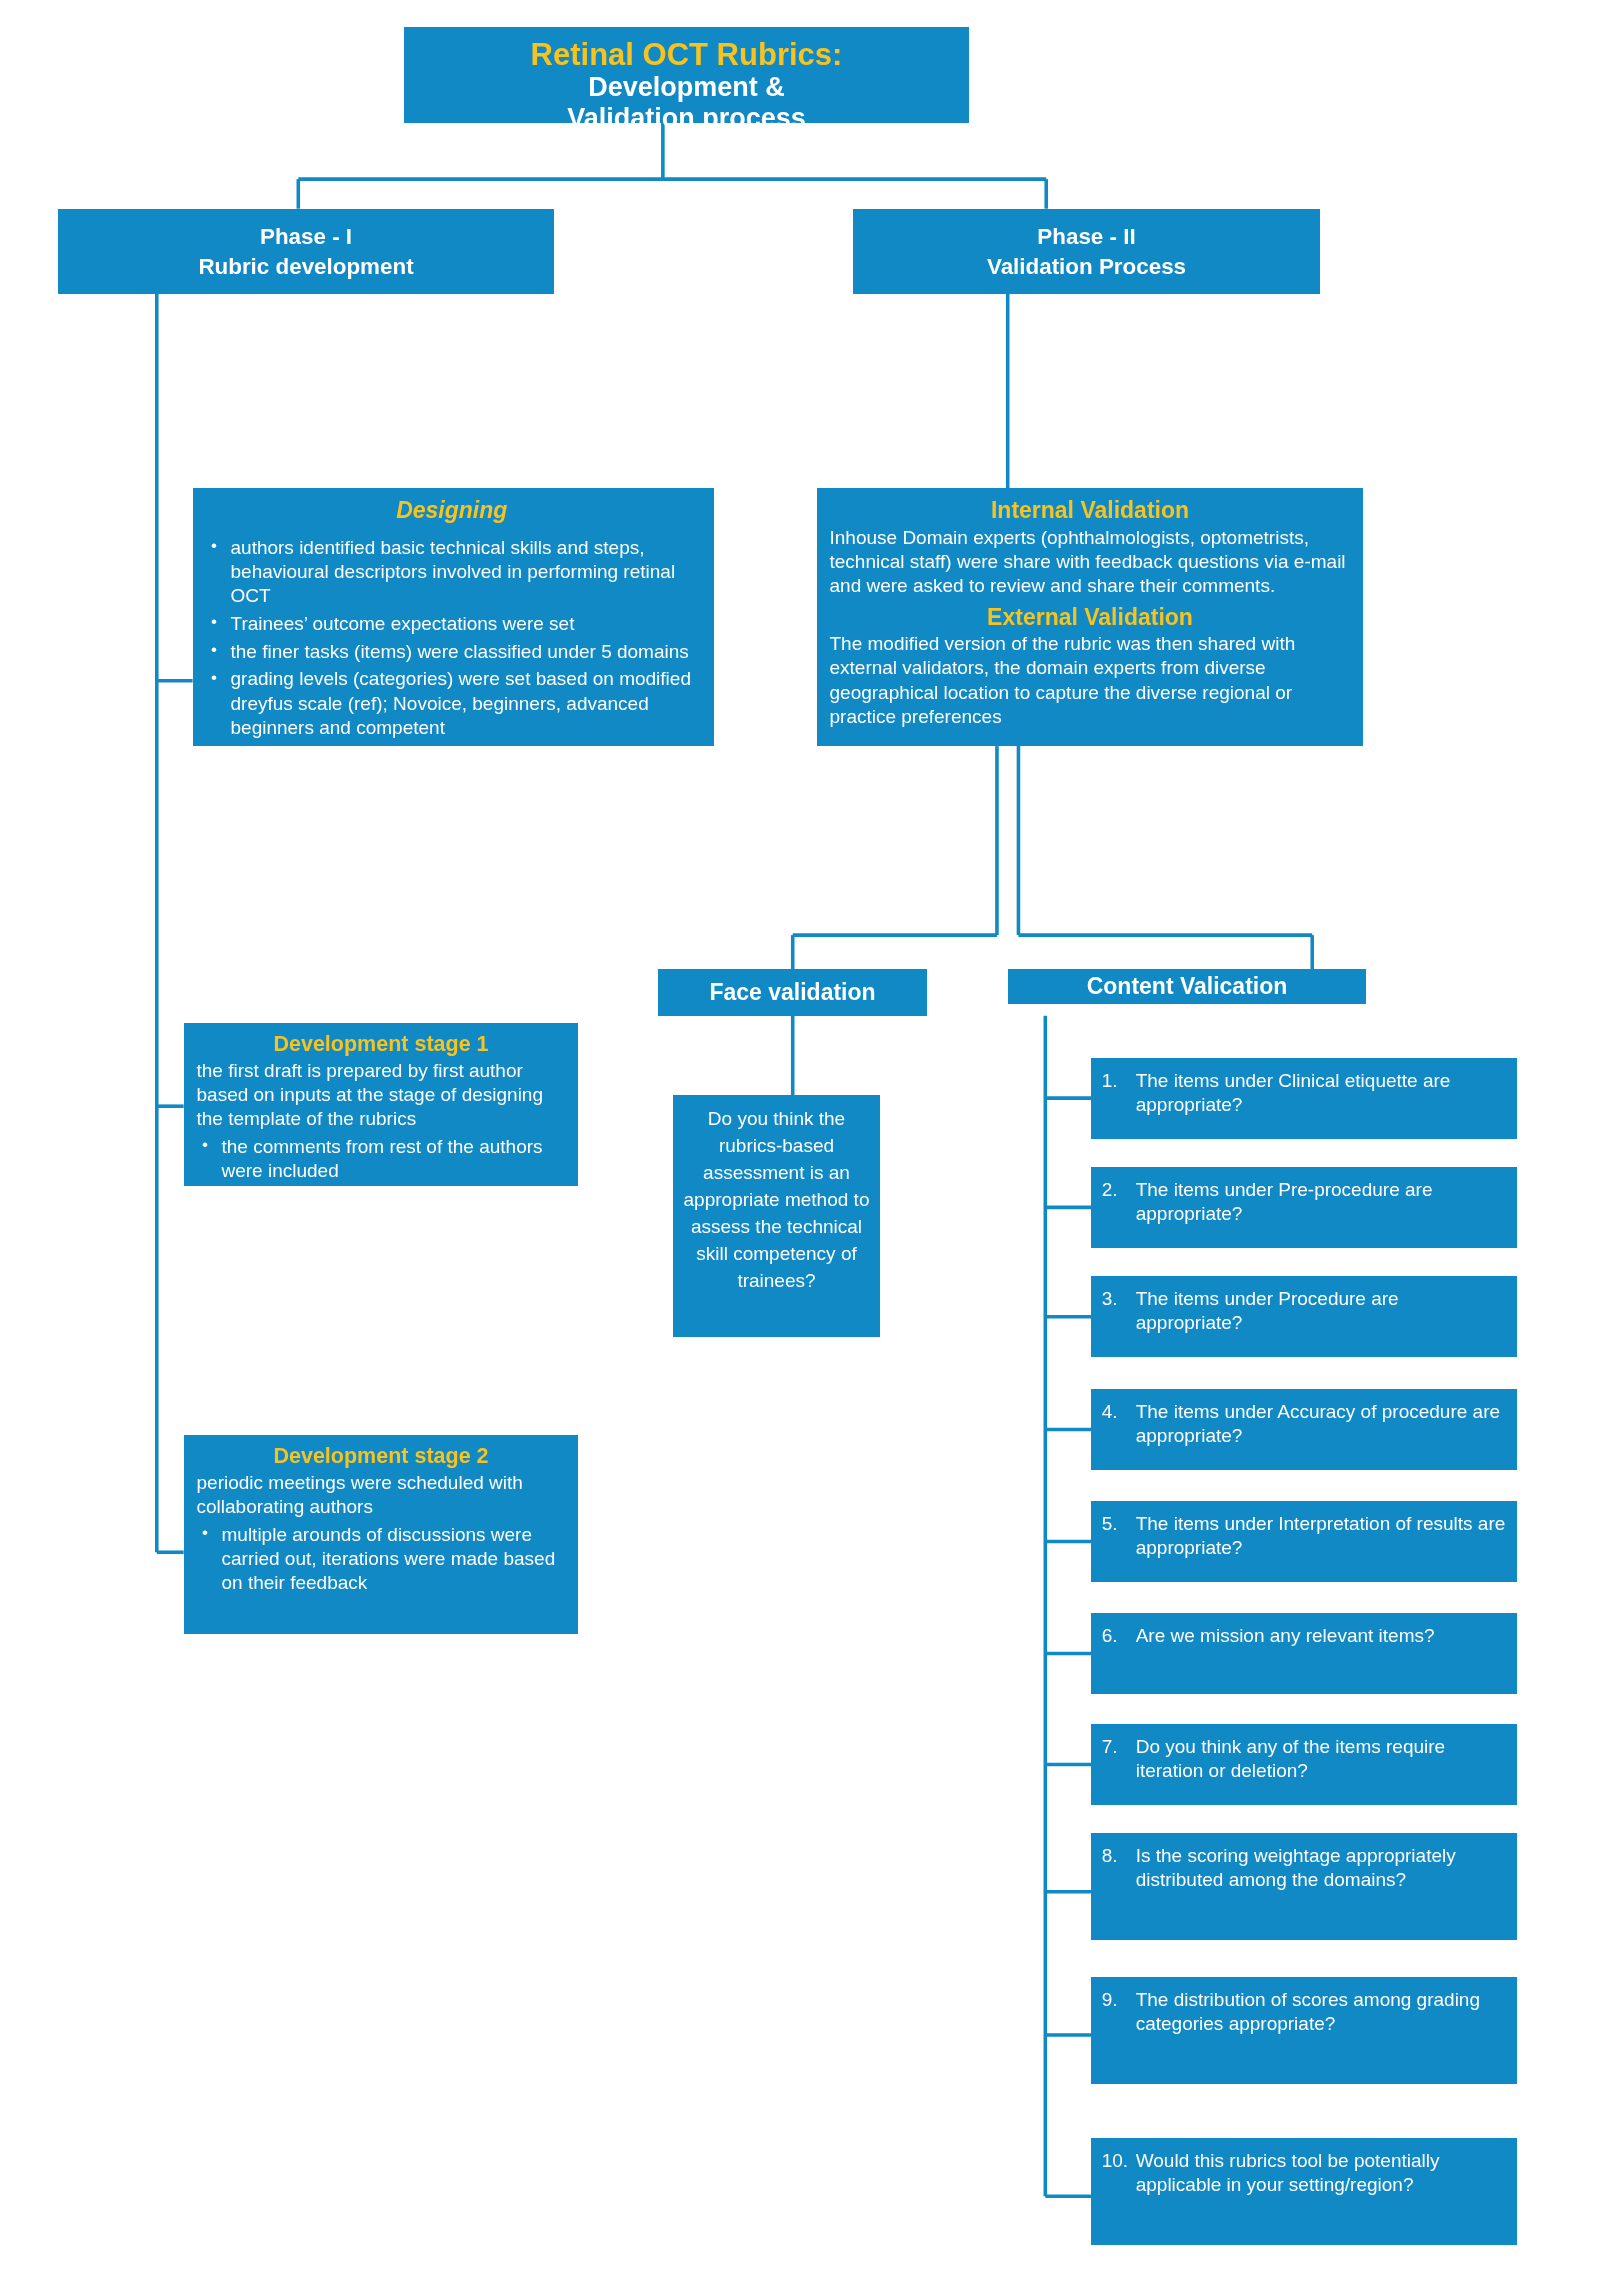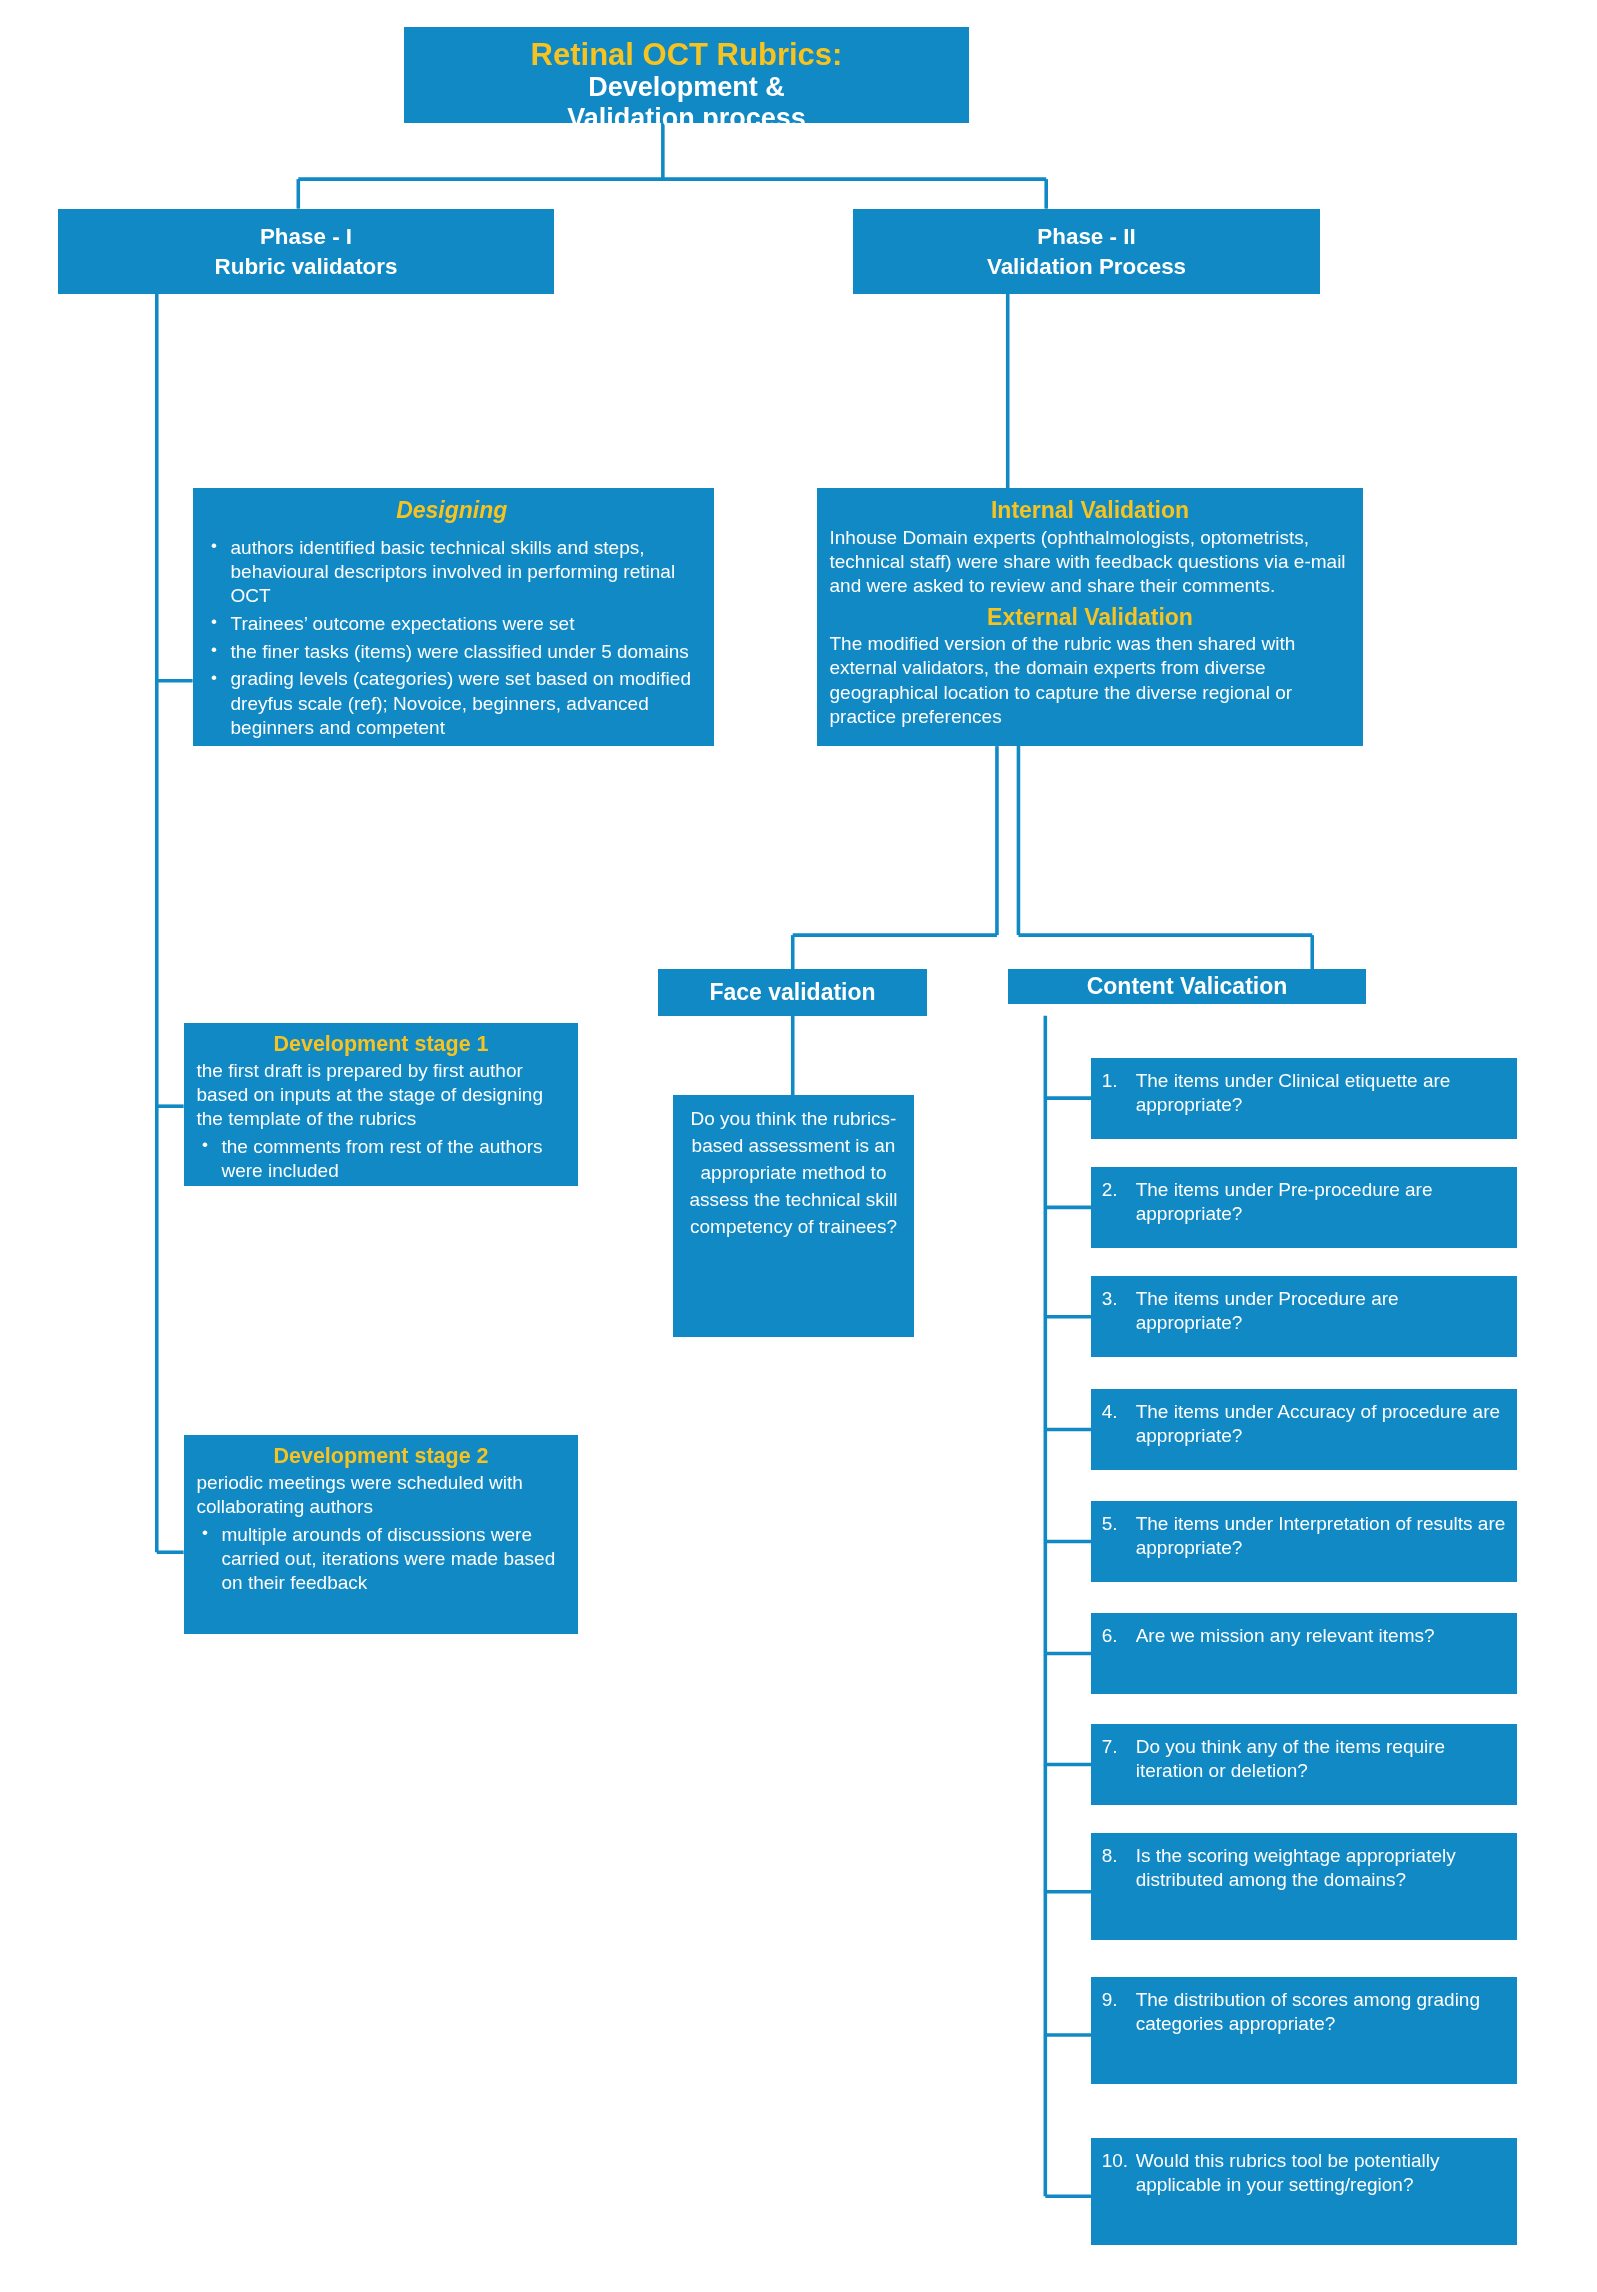--- a/index.html
+++ b/index.html
@@ -120,21 +120,21 @@
 
   
   #face-hdr-box {
     left: 658px; top: 969px;
     width: 269px; height: 47px;
     display: flex; align-items: center; justify-content: center;
   }
   #face-hdr-box span { font-size: 23px; font-weight: bold; }
   #face-q-box {
     left: 673px; top: 1095px;
-    width: 241px; height: 242px;
+    width: 207px; height: 242px;
     padding: 10.7px 9px 0 9px;
     text-align: center;
     font-size: 19px;
     line-height: 1.42;
   }
 
   
   #content-hdr-box {
     left: 1008px; top: 969px;
     width: 358px; height: 35px;
@@ -218,21 +218,21 @@
 
   <div class="box" id="title-box">
     <span class="hdr-gold t1">Retinal OCT Rubrics:</span>
     <span class="hdr-white t2">Development &amp;</span>
     <span class="hdr-white t3">Validation process</span>
   </div>
 
   <div class="box phase-box" id="phase1-box">
     <div class="ptext">
       <span>Phase - I</span><br>
-      <span>Rubric validators</span>
+      <span>Rubric development</span>
     </div>
   </div>
 
   <div class="box phase-box" id="phase2-box">
     <div class="ptext">
       <span>Phase - II</span><br>
       <span>Validation Process</span>
     </div>
   </div>
 

